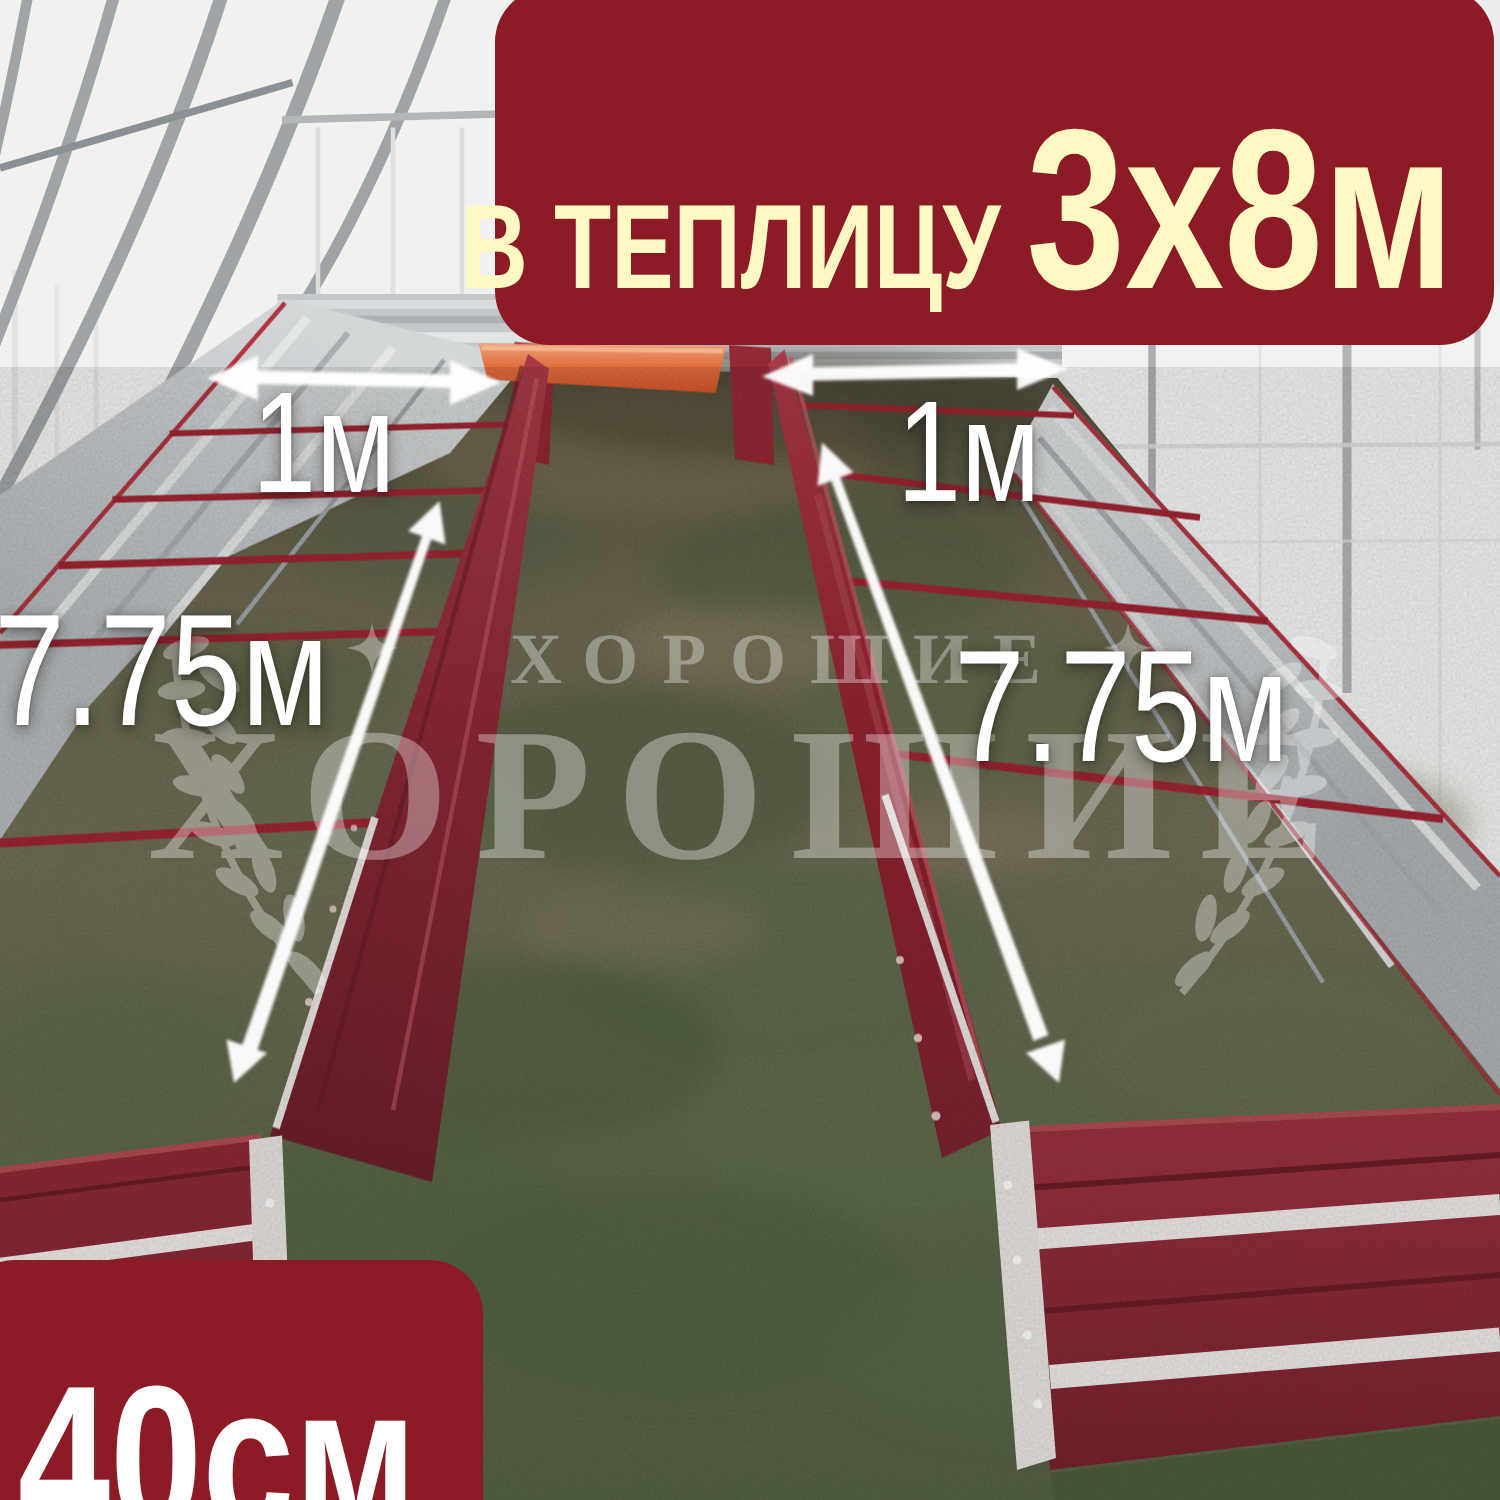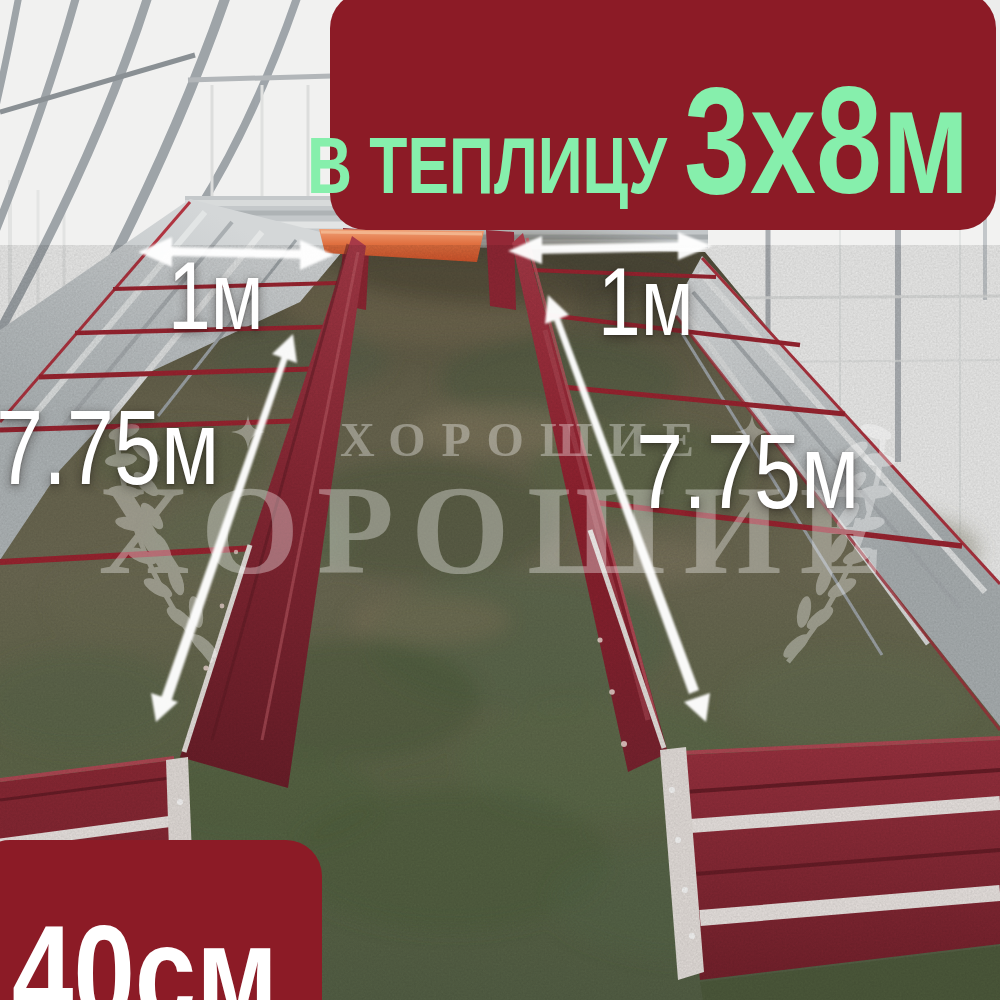--- a/index.html
+++ b/index.html
@@ -32,21 +32,21 @@
   .cond{display:inline-block;transform:scaleX(.8);transform-origin:left bottom;white-space:nowrap;}
   .cond-r{display:inline-block;transform:scaleX(.78);transform-origin:right bottom;white-space:nowrap;}
   .label-1m-left{left:168px;top:248px;font-size:96px;}
   .label-1m-right{left:598px;top:254px;font-size:96px;}
   .label-775-left{left:-4px;top:394px;font-size:106px;}
   .label-775-right{left:636px;top:418px;font-size:106px;}
   
   .banner{position:absolute;z-index:5;left:330px;top:-8px;width:666px;height:238px;
     background:var(--banner-red);border-radius:36px;}
   .banner-line1{position:absolute;right:26px;top:44px;font-size:88px;font-weight:bold;color:#fff;line-height:1;}
-  .banner-line2{position:absolute;right:26px;bottom:14px;color:#86efac;line-height:1;}
+  .banner-line2{position:absolute;right:26px;bottom:14px;color:#fef9c3;line-height:1;}
   .banner-prefix{font-size:80px;font-weight:bold;margin-right:22px;}
   .banner-size{font-size:152px;font-weight:bold;}
   
   .badge{position:absolute;z-index:5;left:-26px;top:840px;width:348px;height:212px;
     background:var(--banner-red);border-radius:36px;}
   .badge-title{position:absolute;left:46px;top:14px;font-size:46px;font-weight:bold;color:#fff;line-height:1;letter-spacing:1px;}
   .badge-value{position:absolute;left:38px;top:64px;font-size:138px;font-weight:bold;color:#fff;line-height:1;}
 </style>
 </head>
 <body>

